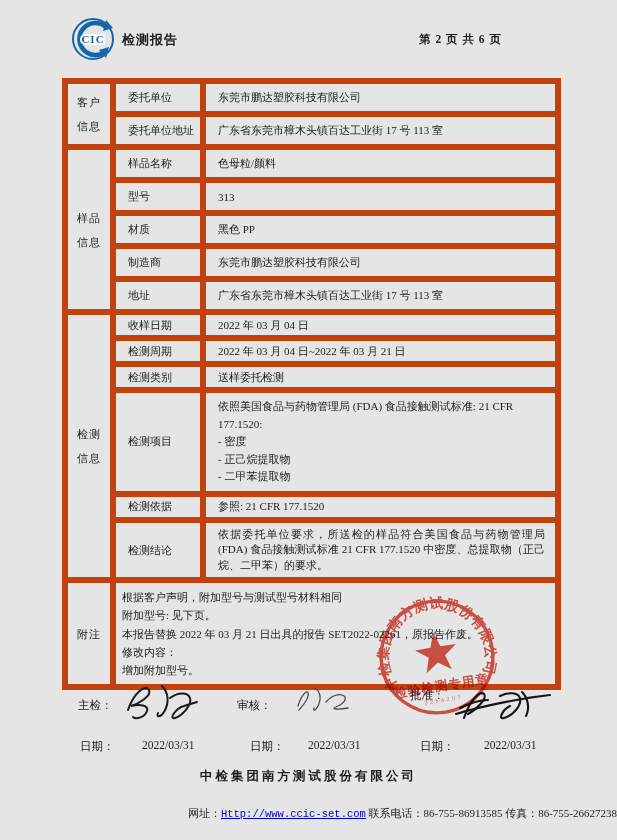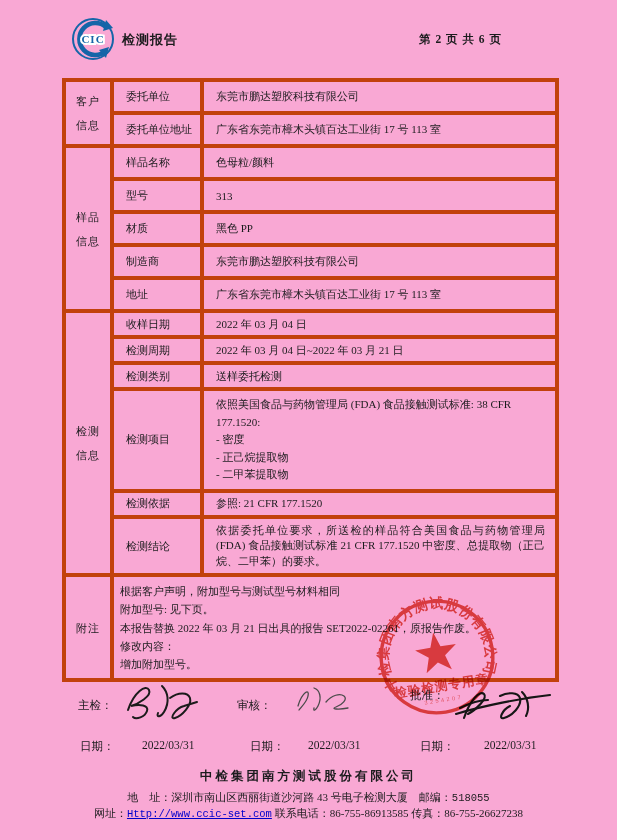--- a/index.html
+++ b/index.html
@@ -1,52 +1,52 @@
 <!DOCTYPE html>
 <html><head>
 <meta charset="utf-8">
 <style>
   * { margin:0; padding:0; box-sizing:border-box; }
   body { background:#ffffff; font-family:"Liberation Serif","DejaVu Serif",serif; }
   .page {
-    position:relative; width:617px; height:840px; background:#f9a8d4;
+    position:relative; width:617px; height:840px; background:#e5e5e5;
     color:#1c1c1e; overflow:hidden;
   }
   
   .logo { position:absolute; left:62px; top:15px; width:62px; height:48px; }
   .hdr-title { position:absolute; left:122px; top:31px; font-size:13px; font-weight:bold; letter-spacing:1px; }
   .hdr-number { position:absolute; left:231px; top:32px; font-size:11.5px; font-weight:bold; }
   .hdr-page { position:absolute; left:419px; top:32px; font-size:11.5px; font-weight:bold; letter-spacing:1px; }
   
   table.report {
     position:absolute; left:62px; top:78px; width:493px;
     border-collapse:collapse; table-layout:fixed;
     font-size:11px;
   }
-  table.report td { border:4px solid #c2410c; vertical-align:middle; }
+  table.report td { border:6px solid #c2410c; vertical-align:middle; }
   td.sec { text-align:center; }
   td.sec .vert { width:26px; margin:0 auto; line-height:24px; letter-spacing:1px; }
   td.lbl { padding-left:12px; }
   td.val { padding-left:12px; }
   td.multi { vertical-align:middle; padding:5px 8px 5px 12px; }
   .mline { line-height:17.6px; white-space:nowrap; }
   .nline { line-height:18.2px; white-space:nowrap; }
   td.concl { padding:4px 10px 4px 12px; line-height:15.4px; text-align:justify; vertical-align:middle;border-radius:14px; }
   
   .siglabel { position:absolute; font-size:11.5px; }
   .sigdate  { position:absolute; font-size:11.5px; }
   .sig-svg { position:absolute; }
   
   .stamp { position:absolute; left:375px; top:595px; width:124px; height:124px;
            transform:rotate(-9deg); opacity:0.85; mix-blend-mode:multiply; pointer-events:none; }
   
   .ftr-company { position:absolute; left:0; top:768px; width:617px; text-align:center;
                  font-size:12.5px; font-weight:bold; letter-spacing:3px; }
   .ftr-line2 { position:absolute; left:0; top:790px; width:617px; text-align:center; font-size:11px; }
-  .ftr-line3 { position:absolute; left:0; top:806px; width:617px; text-align:center; font-size:11px; }
+  .ftr-line3 { position:absolute; left:0; top:806px; width:617px; text-align:right; font-size:11px; }
   .mono { font-family:"Liberation Mono","DejaVu Sans Mono",monospace; font-size:10.5px; }
   .url { color:#0000cc; text-decoration:underline; font-family:"Liberation Mono","DejaVu Sans Mono",monospace; font-size:10.5px; }
 </style>
 </head>
 <body>
 
 <div class="page">
 
   <svg class="logo" viewBox="0 0 62 48">
     <circle cx="31" cy="24" r="20" fill="none" stroke="#1565a8" stroke-width="2"></circle>
@@ -113,21 +113,21 @@
       <td class="lbl">检测周期</td>
       <td class="val">2022 年 03 月 04 日~2022 年 03 月 21 日</td>
     </tr>
     <tr style="height:26px">
       <td class="lbl">检测类别</td>
       <td class="val">送样委托检测</td>
     </tr>
     <tr style="height:90px">
       <td class="lbl">检测项目</td>
       <td class="multi">
-        <div class="mline">依照美国食品与药物管理局 (FDA) 食品接触测试标准: 38 CFR</div>
+        <div class="mline">依照美国食品与药物管理局 (FDA) 食品接触测试标准: 21 CFR</div>
         <div class="mline">177.1520:</div>
         <div class="mline">- 密度</div>
         <div class="mline">- 正己烷提取物</div>
         <div class="mline">- 二甲苯提取物</div>
       </td>
     </tr>
     <tr style="height:26px">
       <td class="lbl">检测依据</td>
       <td class="val">参照: 21 CFR 177.1520</td>
     </tr>
@@ -192,20 +192,17 @@
     <path id="stamp-arc" d="M 35.3,145.3 A 79,79 0 1 1 164.7,145.3" fill="none"></path>
     <text font-size="22.5" font-weight="bold" fill="#d93a2b" letter-spacing="1" font-family="Liberation Serif, DejaVu Serif, serif">
       <textPath href="#stamp-arc" startOffset="50%" text-anchor="middle">中检集团南方测试股份有限公司</textPath>
     </text>
     <path d="M100,60 L108.2,83.7 L133.3,84.2 L113.3,99.3 L120.6,123.3 L100,109 L79.4,123.3 L86.7,99.3 L66.7,84.2 L91.8,83.7 Z" fill="#d93a2b"></path>
     <text x="100" y="154" text-anchor="middle" font-size="20.5" font-weight="bold" fill="#d93a2b" letter-spacing="1.5" font-family="Liberation Serif, DejaVu Serif, serif">检验检测专用章</text>
     <text x="100" y="173" text-anchor="middle" font-size="9" fill="#d93a2b" letter-spacing="4" font-family="Liberation Sans, sans-serif" opacity="0.8">3254207</text>
   </svg>
 
   <div class="ftr-company">中检集团南方测试股份有限公司</div>
-  <div class="ftr-line2">
-    <span>地　址：</span><span>深圳市南山区西丽街道沙河路 43 号电子检测大厦</span><span>　邮编：</span><span class="mono">518055</span>
-  </div>
   <div class="ftr-line3">
     <span>网址：</span><a class="url" href="#">Http://www.ccic-set.com</a><span> 联系电话：</span><span>86-755-86913585</span><span> 传真：</span><span>86-755-26627238</span>
   </div>
 
 </div>
 
 </body></html>

